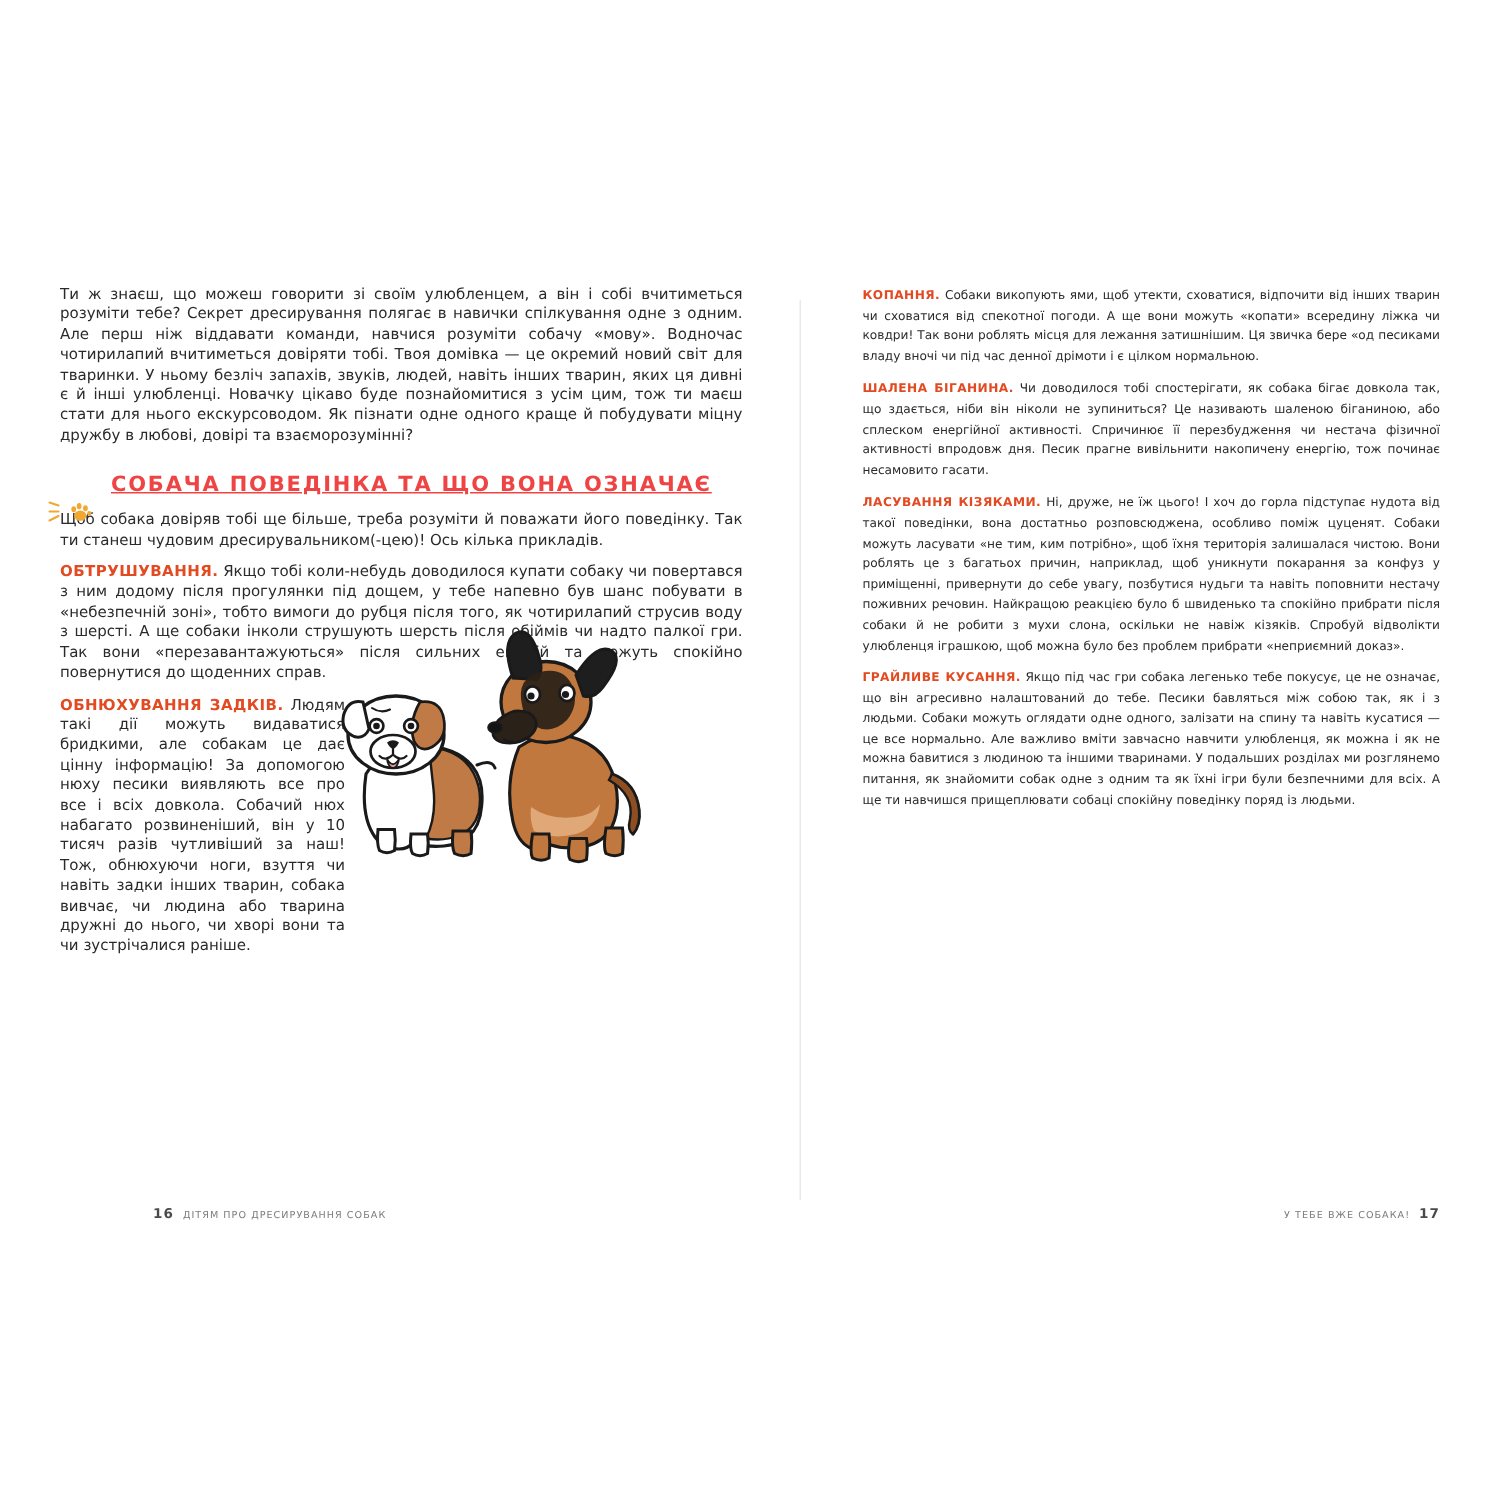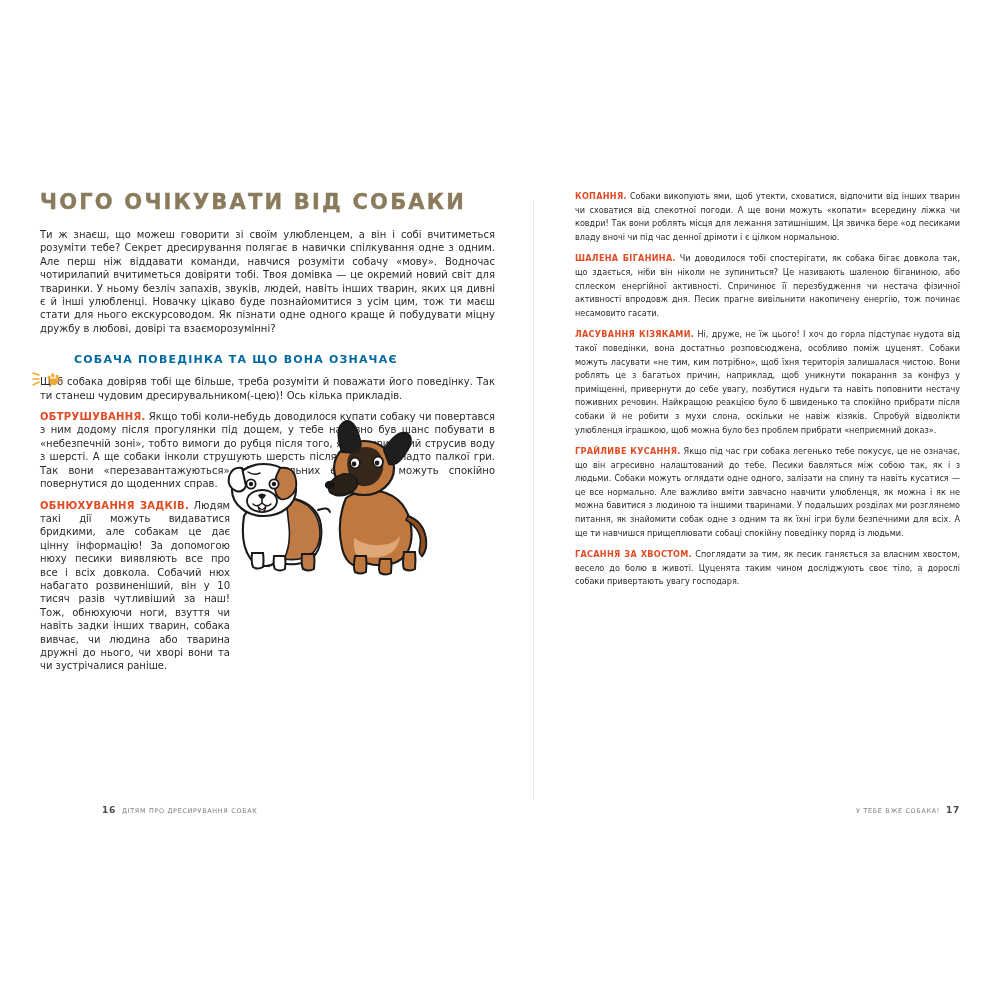--- a/index.html
+++ b/index.html
@@ -47,25 +47,26 @@
     font-family: "DejaVu Sans", sans-serif;
     font-size: 21px;
     font-weight: bold;
     letter-spacing: 2.2px;
     color: #8a7b5c;
     margin: 0 0 14px 0;
     -webkit-text-stroke: 0.4px #8a7b5c;
   }
   h2.subtitle {
     font-family: "DejaVu Sans", sans-serif;
-    font-size: 11px;
+    font-size: 14px;
     font-weight: bold;
     letter-spacing: 1.2px;
-    color: #0369a1;
+    color: #ef4444;
     margin: 18px 0 9px 34px;
+    text-decoration: underline;
   }
   .sub-wrap {
     position: relative;
   }
   .paw {
     position: absolute;
     left: 6px;
     top: 19px;
     width: 15px;
     height: 15px;
@@ -131,21 +132,20 @@
 </style>
 </head>
 <body>
 
 <div id="spread">
 
   <div class="gutter"></div>
 
   <div class="page page-left">
 
-    <h1 class="title">ЧОГО ОЧІКУВАТИ ВІД СОБАКИ</h1>
 
     <p class="body">Ти ж знаєш, що можеш говорити зі своїм улюбленцем, а він і собі вчитиметься розуміти тебе? Секрет дресирування полягає в навички спілкування одне з одним. Але перш ніж віддавати команди, навчися розуміти собачу «мову». Водночас чотирилапий вчитиметься довіряти тобі. Твоя домівка — це окремий новий світ для тваринки. У ньому безліч запахів, звуків, людей, навіть інших тварин, яких ця дивні є й інші улюбленці. Новачку цікаво буде познайомитися з усім цим, тож ти маєш стати для нього екскурсоводом. Як пізнати одне одного краще й побудувати міцну дружбу в любові, довірі та взаєморозумінні?</p>
 
     <div class="sub-wrap">
       <svg class="rays" viewBox="0 0 16 20">
         <g stroke="#f0a830" stroke-width="1.4" stroke-linecap="round">
           <line x1="1" y1="4" x2="7" y2="6"></line>
           <line x1="1" y1="10" x2="7" y2="10"></line>
           <line x1="1" y1="16" x2="7" y2="13"></line>
         </g>
@@ -186,23 +186,20 @@
     </p>
 
     <p class="body">
       <span class="lead-term">ЛАСУВАННЯ КІЗЯКАМИ.</span><span> Ні, друже, не їж цього! І хоч до горла підступає нудота від такої поведінки, вона достатньо розповсюджена, особливо поміж цуценят. Собаки можуть ласувати «не тим, ким потрібно», щоб їхня територія залишалася чистою. Вони роблять це з багатьох причин, наприклад, щоб уникнути покарання за конфуз у приміщенні, привернути до себе увагу, позбутися нудьги та навіть поповнити нестачу поживних речовин. Найкращою реакцією було б швиденько та спокійно прибрати після собаки й не робити з мухи слона, оскільки не навіж кізяків. Спробуй відволікти улюбленця іграшкою, щоб можна було без проблем прибрати «неприємний доказ».</span>
     </p>
 
     <p class="body">
       <span class="lead-term">ГРАЙЛИВЕ КУСАННЯ.</span><span> Якщо під час гри собака легенько тебе покусує, це не означає, що він агресивно налаштований до тебе. Песики бавляться між собою так, як і з людьми. Собаки можуть оглядати одне одного, залізати на спину та навіть кусатися — це все нормально. Але важливо вміти завчасно навчити улюбленця, як можна і як не можна бавитися з людиною та іншими тваринами. У подальших розділах ми розглянемо питання, як знайомити собак одне з одним та як їхні ігри були безпечними для всіх. А ще ти навчишся прищеплювати собаці спокійну поведінку поряд із людьми.</span>
     </p>
 
-    <p class="body">
-      <span class="lead-term">ГАСАННЯ ЗА ХВОСТОМ.</span><span> Споглядати за тим, як песик ганяється за власним хвостом, весело до болю в животі. Цуценята таким чином досліджують своє тіло, а дорослі собаки привертають увагу господаря.</span>
-    </p>
 
     <div class="footer footer-right">
       <span>У ТЕБЕ ВЖЕ СОБАКА!</span><span class="folio">17</span>
     </div>
   </div>
 
   <svg id="illustration" viewBox="0 0 250 190">
     <title>Ілюстрація: бульдог і коричневе цуценя</title>
 
     <g>

